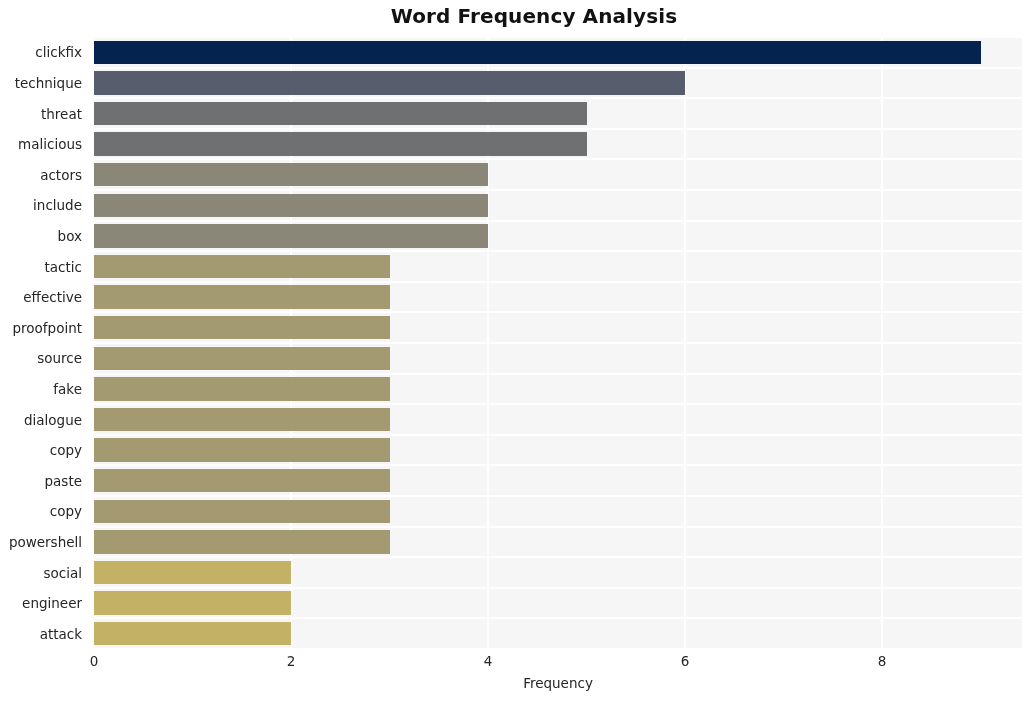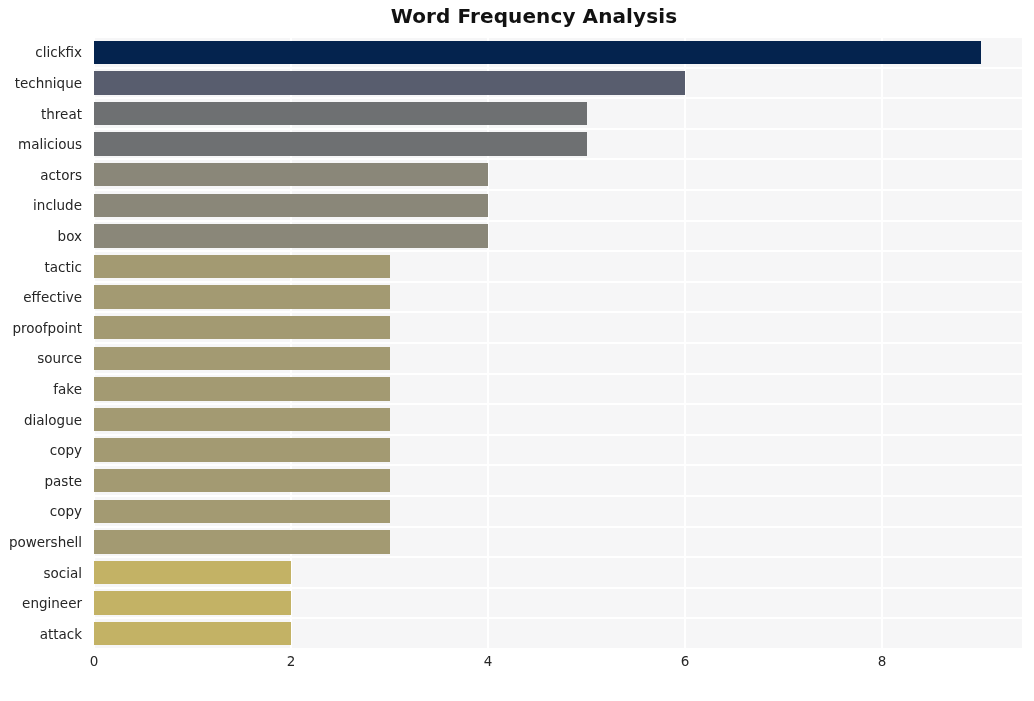--- a/index.html
+++ b/index.html
@@ -180,14 +180,15 @@
     </div>
 
   <div id="x-labels">
       <div class="x-label" style="left: 94px;">0</div>
       <div class="x-label" style="left: 291.028px;">2</div>
       <div class="x-label" style="left: 488.055px;">4</div>
       <div class="x-label" style="left: 685.083px;">6</div>
       <div class="x-label" style="left: 882.11px;">8</div>
     </div>
 
+  <div id="x-axis-title">Frequency</div>
 
 </div>
 
 </body></html>

